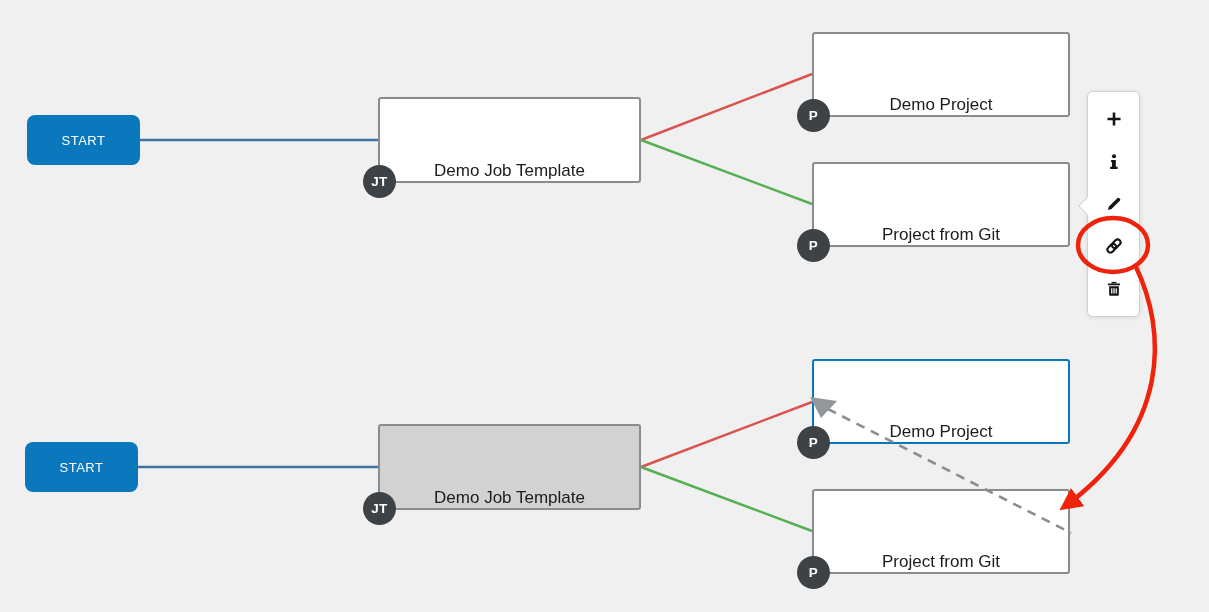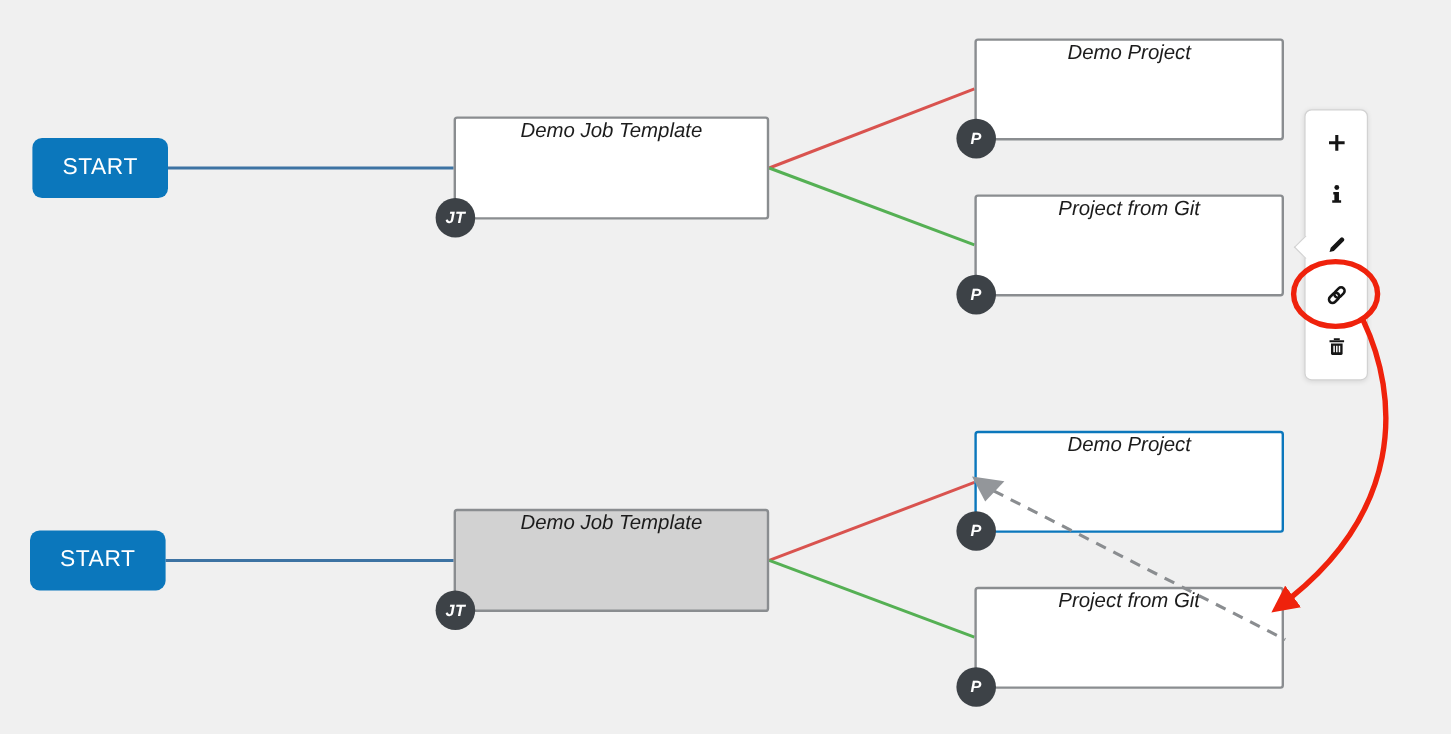--- a/index.html
+++ b/index.html
@@ -40,27 +40,27 @@
   .link-cursor{fill:var(--triangle-gray);}
   .anno{stroke:var(--annotation-red);fill:none;}
   .anno-ellipse{stroke-width:4.5;}
   .anno-arrow{stroke-width:4.5;}
   #arrowhead path{fill:var(--annotation-red);}
 
   .start{
     position:absolute;width:113px;height:50px;z-index:1;
     background:var(--primary-blue);border-radius:8px;
     display:flex;align-items:center;justify-content:center;
-    color:var(--start-text);font-size:19px;letter-spacing:0.5px;cursor:pointer;
+    color:var(--start-text);font-size:13px;letter-spacing:0.5px;cursor:pointer;
   }
   .node{
     position:absolute;z-index:1;
     background:var(--node-bg);border:2px solid var(--node-border);border-radius:3px;
-    display:flex;align-items:flex-start;justify-content:center;
-    font-size:17px;color:var(--label-text);cursor:pointer;box-sizing:border-box;font-style:italic;
+    display:flex;align-items:flex-end;justify-content:center;
+    font-size:17px;color:var(--label-text);cursor:pointer;box-sizing:border-box;
   }
   .node.selected{background:var(--node-selected-bg);}
   .node.active{border:2.5px solid var(--node-active-border);}
   .badge{
     position:absolute;left:-17px;bottom:-17px;width:33px;height:33px;border-radius:50%;
     background:var(--badge-bg);color:var(--badge-text);
     display:flex;align-items:center;justify-content:center;
     font-size:13.5px;font-weight:bold;letter-spacing:0.3px;
   }
   .toolbar{

